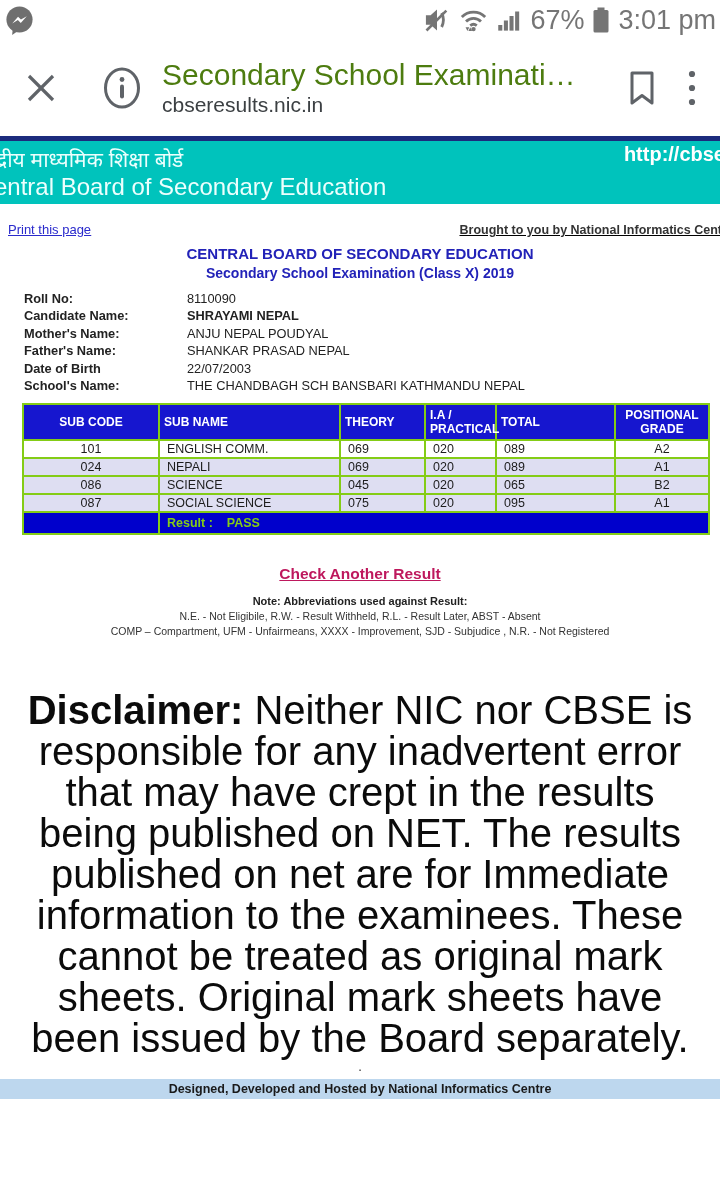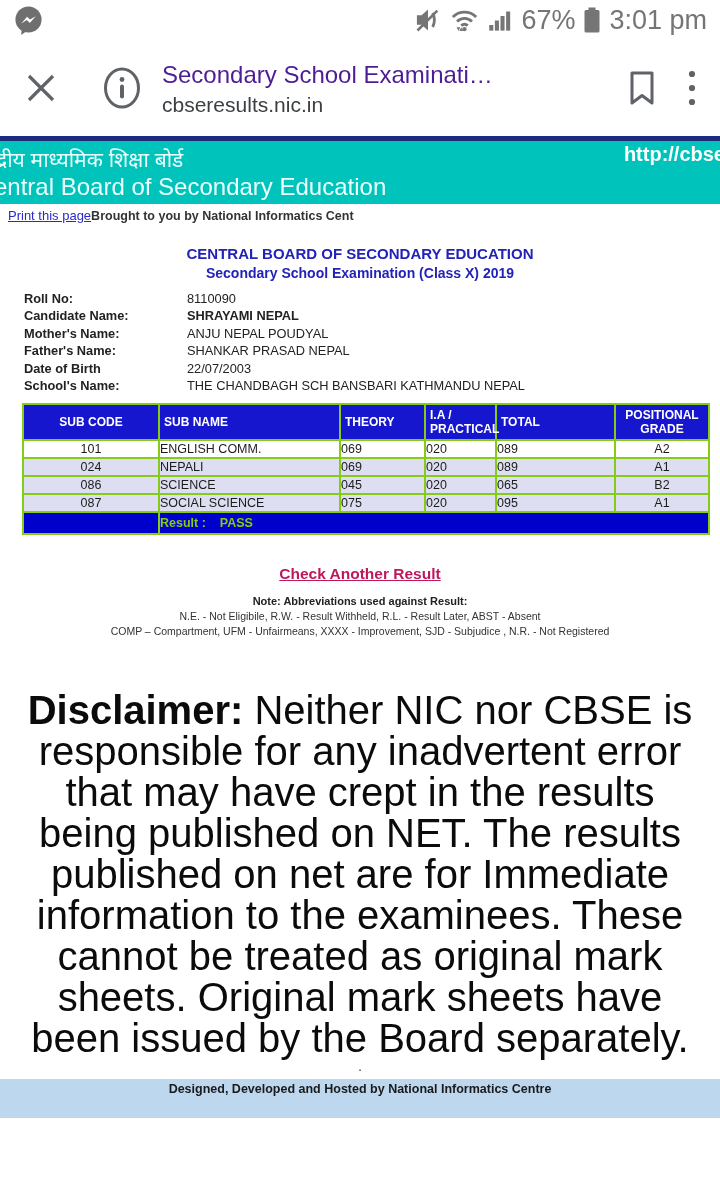--- a/index.html
+++ b/index.html
@@ -4,69 +4,69 @@
 <style>
   * { margin:0; padding:0; box-sizing:border-box; }
   html,body { background:#fff; }
   .phone {
     width:720px; height:1189px; position:relative; overflow:hidden;
     background:#fff; font-family:"Liberation Sans", sans-serif;
   }
   
   .status-bar {
     height:40px; display:flex; align-items:center; justify-content:space-between;
-    padding:0 13px; background:#fff; color:#757575;
+    padding:0 4px; background:#fff; color:#757575;
   }
   .status-right { display:flex; align-items:center; gap:7px; font-size:27px; }
   .status-right svg { display:block; }
   
   .browser-bar {
     height:96px; display:flex; align-items:center; padding:0 22px; gap:16px; background:#fff;
   }
   .chrome-icon { flex:0 0 auto; display:flex; align-items:center; justify-content:center; }
   .title-block { flex:1 1 auto; overflow:hidden; margin-left:2px; }
   .page-title {
-    font-size:24px; color:#4c1d95; white-space:nowrap; overflow:hidden; line-height:34px;
+    font-size:30px; color:#4d7c0f; white-space:nowrap; overflow:hidden; line-height:34px;
   }
   .page-url { font-size:21px; color:#3c4043; line-height:26px; }
   
   .navy-strip { height:5px; background:#1c2b7d; }
   .site-banner {
     height:63px; background:var(--banner-bg,#00c3bc); position:relative; overflow:hidden;
     color:#ecfffd; padding:6px 0 12px 0;
   }
   .banner-hindi { font-size:21px; line-height:26px; margin-left:-4px; }
   .banner-english { font-size:24px; line-height:28px; margin-left:-6px; }
   .banner-url {
     position:absolute; top:2px; right:-5px; color:#fff; font-weight:bold; font-size:20px;
   }
   
   .subheader {
-    display:flex; align-items:flex-start;
-    padding:4px 0 0 8px; height:28px;
+    display:flex; justify-content:space-between; align-items:flex-start;
+    padding:18px 0 0 8px; height:28px;text-decoration:underline;
   }
   .print-link { color:#2a2acc; font-size:13px; text-decoration:underline; }
   .brought-by { font-weight:bold; color:#333; font-size:12.5px; white-space:nowrap; margin-right:-2px; padding-top:1px; }
   
   .headings { text-align:center; color:#2222b8; margin-top:12px; }
   .heading-1 { font-size:15px; font-weight:bold; line-height:20px; }
   .heading-2 { font-size:14px; font-weight:bold; line-height:19px; }
   
   .fields { margin:7px 0 0 24px; }
   .field-row { display:flex; font-size:12.8px; line-height:17.4px; color:#222; }
   .f-label { width:163px; font-weight:bold; flex:0 0 auto; }
   .f-value.bold { font-weight:bold; }
   
   .marks { margin:9px 0 0 22px; border-collapse:collapse; width:686px; table-layout:fixed; }
   .marks th, .marks td { border:2px solid #84cc16; }
   .marks th {
     background:var(--header-bg,#1616cf); color:#fff; font-size:12px; font-weight:bold;
     padding:3px 4px; height:36px; vertical-align:middle;
   }
-  .marks td { font-size:12.5px; color:#1c1c1c; height:18px; padding:0 0; background:#fff; }
+  .marks td { font-size:12.5px; color:#1c1c1c; height:18px; padding:0 7px; background:#fff; }
   .marks th:nth-child(1), .marks td:nth-child(1) { text-align:center; }
   .marks th:nth-child(2), .marks td:nth-child(2),
   .marks th:nth-child(3), .marks td:nth-child(3),
   .marks th:nth-child(4), .marks td:nth-child(4),
   .marks th:nth-child(5), .marks td:nth-child(5) { text-align:left; }
   .marks th:nth-child(6), .marks td:nth-child(6) { text-align:center; }
   .marks tr.shaded td { background:var(--row-shade,#dedef2); }
   .marks tr.result-row td {
     background:var(--result-bg,#0000cc); color:#84cc16; font-weight:bold; height:22px; font-size:12.5px;
   }
@@ -79,21 +79,21 @@
   .note-line { font-size:10.5px; line-height:14.5px; color:#333; }
   
   .disclaimer {
     width:668px; margin:52px auto 0; text-align:center;
     font-size:40px; line-height:41px; color:#0b0b0b;
   }
   .disclaimer b { font-weight:bold; }
   .tiny-dot { text-align:center; font-size:13px; color:#333; margin-top:1px; line-height:14px; }
   
   .footer-bar {
-    margin-top:5px; background:var(--footer-bg,#bdd7ee); height:39px; line-height:21px;
+    margin-top:5px; background:var(--footer-bg,#bdd7ee); height:20px; line-height:21px;
     text-align:center; font-weight:bold; font-size:12.5px; color:#1a1a1a;
   }
 </style>
 </head>
 <body>
 
 <div class="phone" style="--banner-bg: #00c3bc; --header-bg: #1616cf; --row-shade: #dedef2; --result-bg: #0000cc; --footer-bg: #bdd7ee;">
 
   <div class="status-bar">
     <span class="chrome-icon">

